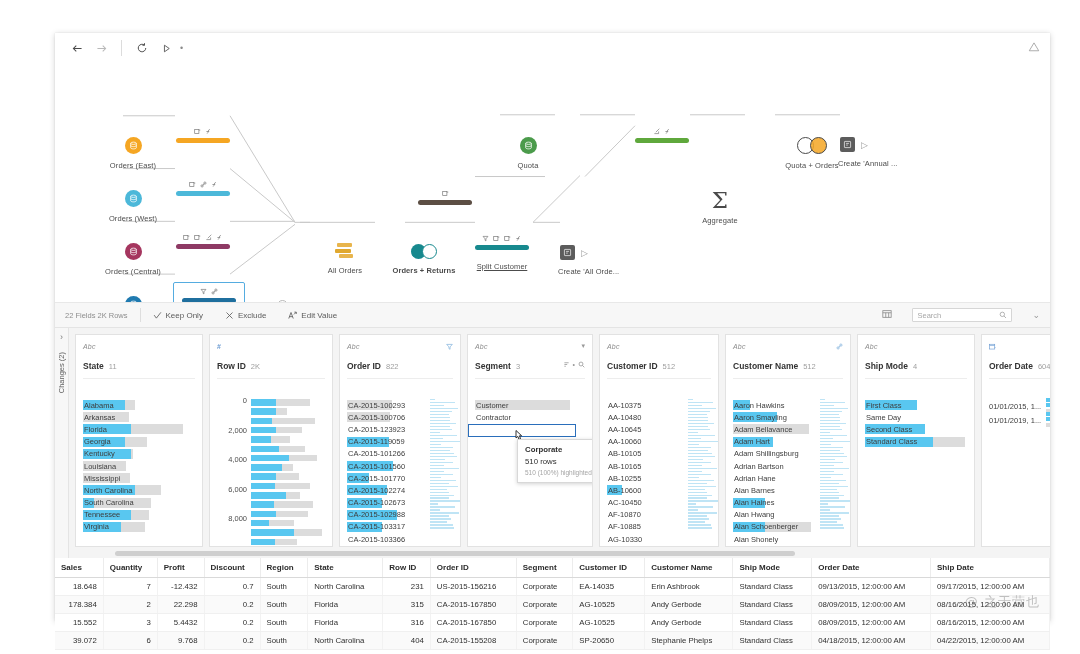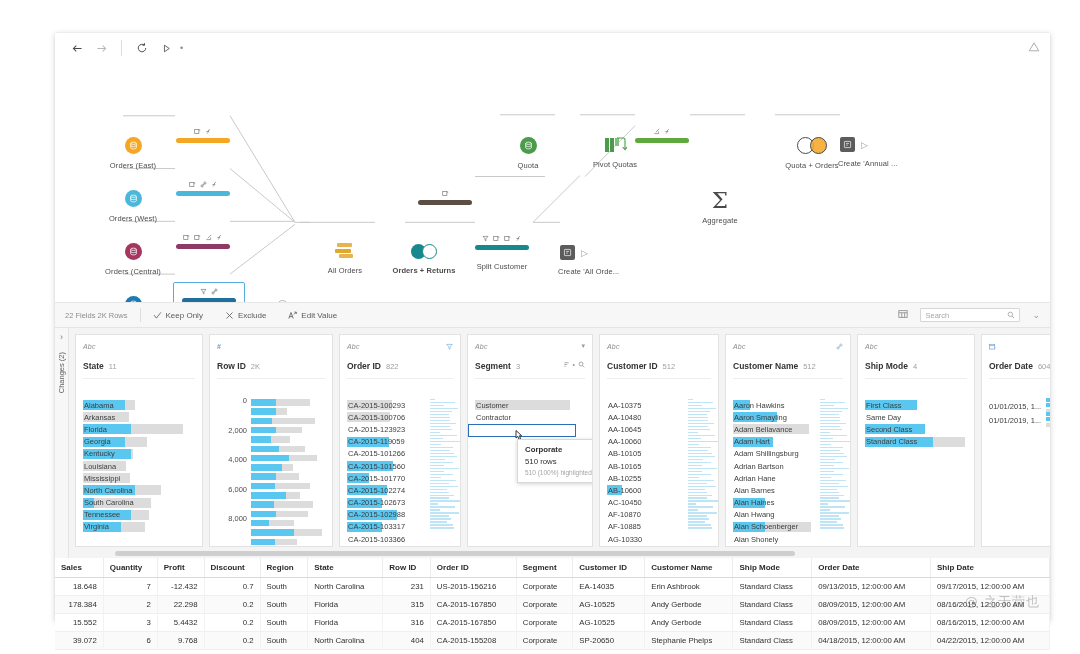--- a/index.html
+++ b/index.html
@@ -99,21 +99,21 @@
   
   .ptoolbar {
     height: 25px; display: flex; align-items: center;
     background: #f7f7f7; border-bottom: 1px solid #e4e4e4;
     padding: 0 10px; font-size: 8px; color: #6a6a6a; position: relative;
   }
   .pt-meta { color: #8d8d8d; font-size: 7.5px; }
   .pt-sep { width:1px; height:14px; background:#dedede; margin:0 12px; }
   .pt-act { display:flex; align-items:center; gap:4px; margin-right:22px; color:#5b5b5b; }
   .pt-act svg { width: 9px; height: 9px; }
-  .pt-right { position:absolute; right:10px; display:flex; align-items:center; gap:12px; }
+  .pt-right { position:absolute; right:10px; display:flex; align-items:center; gap:20px; }
   .search-box {
     width: 100px; height: 14px; border:1px solid #d6d6d6; background:#fff;
     border-radius:1px; display:flex; align-items:center; padding: 0 4px;
     font-size: 7.5px; color:#a8a8a8; justify-content:space-between;
   }
   .search-box svg { width:8px; height:8px; color:#9a9a9a; }
   .grid-ic { color:#8c8c8c; }
   .grid-ic svg { width:10px; height:10px; }
   .chev-ic { color:#9a9a9a; font-size:9px; }
 
@@ -439,21 +439,21 @@
         <svg viewBox="0 0 10 10" fill="none" stroke="currentColor" stroke-width="1">
             <rect x="1" y="2" width="6" height="6"></rect>
             <path d="M7 3h2"></path>
           </svg>
         <svg viewBox="0 0 10 10" fill="none" stroke="currentColor" stroke-width="1">
             <path d="M3 8c2-1 1-6 4-6"></path>
             <path d="M2 5h4"></path>
           </svg>
       </div>
       <div class="pill" style="background:#17898e;"></div>
-      <div class="node-label" style="margin-top:12px;">Split Customer</div>
+      <div class="node-label" style="margin-top:12px;text-decoration:underline;">Split Customer</div>
     </div>
 
     <div style="position:absolute;left:505px;top:182px;width:100px;">
       <div style="display:flex;align-items:center;">
         <div class="output-icon">
           <svg viewBox="0 0 16 16" fill="none" stroke="#fff" stroke-width="1.2">
               <rect x="2.5" y="2.5" width="11" height="11" rx="1"></rect>
               <path d="M5.5 6h5M5.5 9h3"></path>
             </svg>
         </div>
@@ -466,32 +466,20 @@
       <div class="input-circle" style="background:#4b9b4b;">
         <svg viewBox="0 0 16 16" fill="none" stroke="#fff" stroke-width="1.4">
             <ellipse cx="8" cy="4" rx="5" ry="2"></ellipse>
             <path d="M3 4v8c0 1.1 2.2 2 5 2s5-.9 5-2V4"></path>
             <path d="M3 8c0 1.1 2.2 2 5 2s5-.9 5-2"></path>
           </svg>
       </div>
       <div class="node-label">Quota</div>
     </div>
 
-    <div class="node" style="left:515px; top:74px;">
-      <div class="pivot-icon">
-        <div style="position:absolute;left:0;top:1px;width:3.5px;height:14px;background:#4b9b4b;"></div>
-        <div style="position:absolute;left:5px;top:1px;width:3.5px;height:14px;background:#4b9b4b;"></div>
-        <div style="position:absolute;left:10px;top:1px;width:3.5px;height:8px;background:#7ec47e;"></div>
-        <svg style="position:absolute;left:9px;top:0;" width="13" height="16" viewBox="0 0 13 16" fill="none" stroke="#4b9b4b" stroke-width="1.1">
-            <path d="M3 1h6a2 2 0 0 1 2 2v9"></path>
-            <path d="M8.6 10l2.4 2.6 2-2.6"></path>
-          </svg>
-      </div>
-      <div class="node-label">Pivot Quotas</div>
-    </div>
 
     <div class="pill-wrap" style="left:580px; top:63px;">
       <div class="pill-icons">
         <svg viewBox="0 0 10 10" fill="none" stroke="currentColor" stroke-width="1">
             <path d="M2 8h6V5"></path>
             <path d="M4 6l5-5"></path>
           </svg>
         <svg viewBox="0 0 10 10" fill="none" stroke="currentColor" stroke-width="1">
             <path d="M3 8c2-1 1-6 4-6"></path>
             <path d="M2 5h4"></path>

